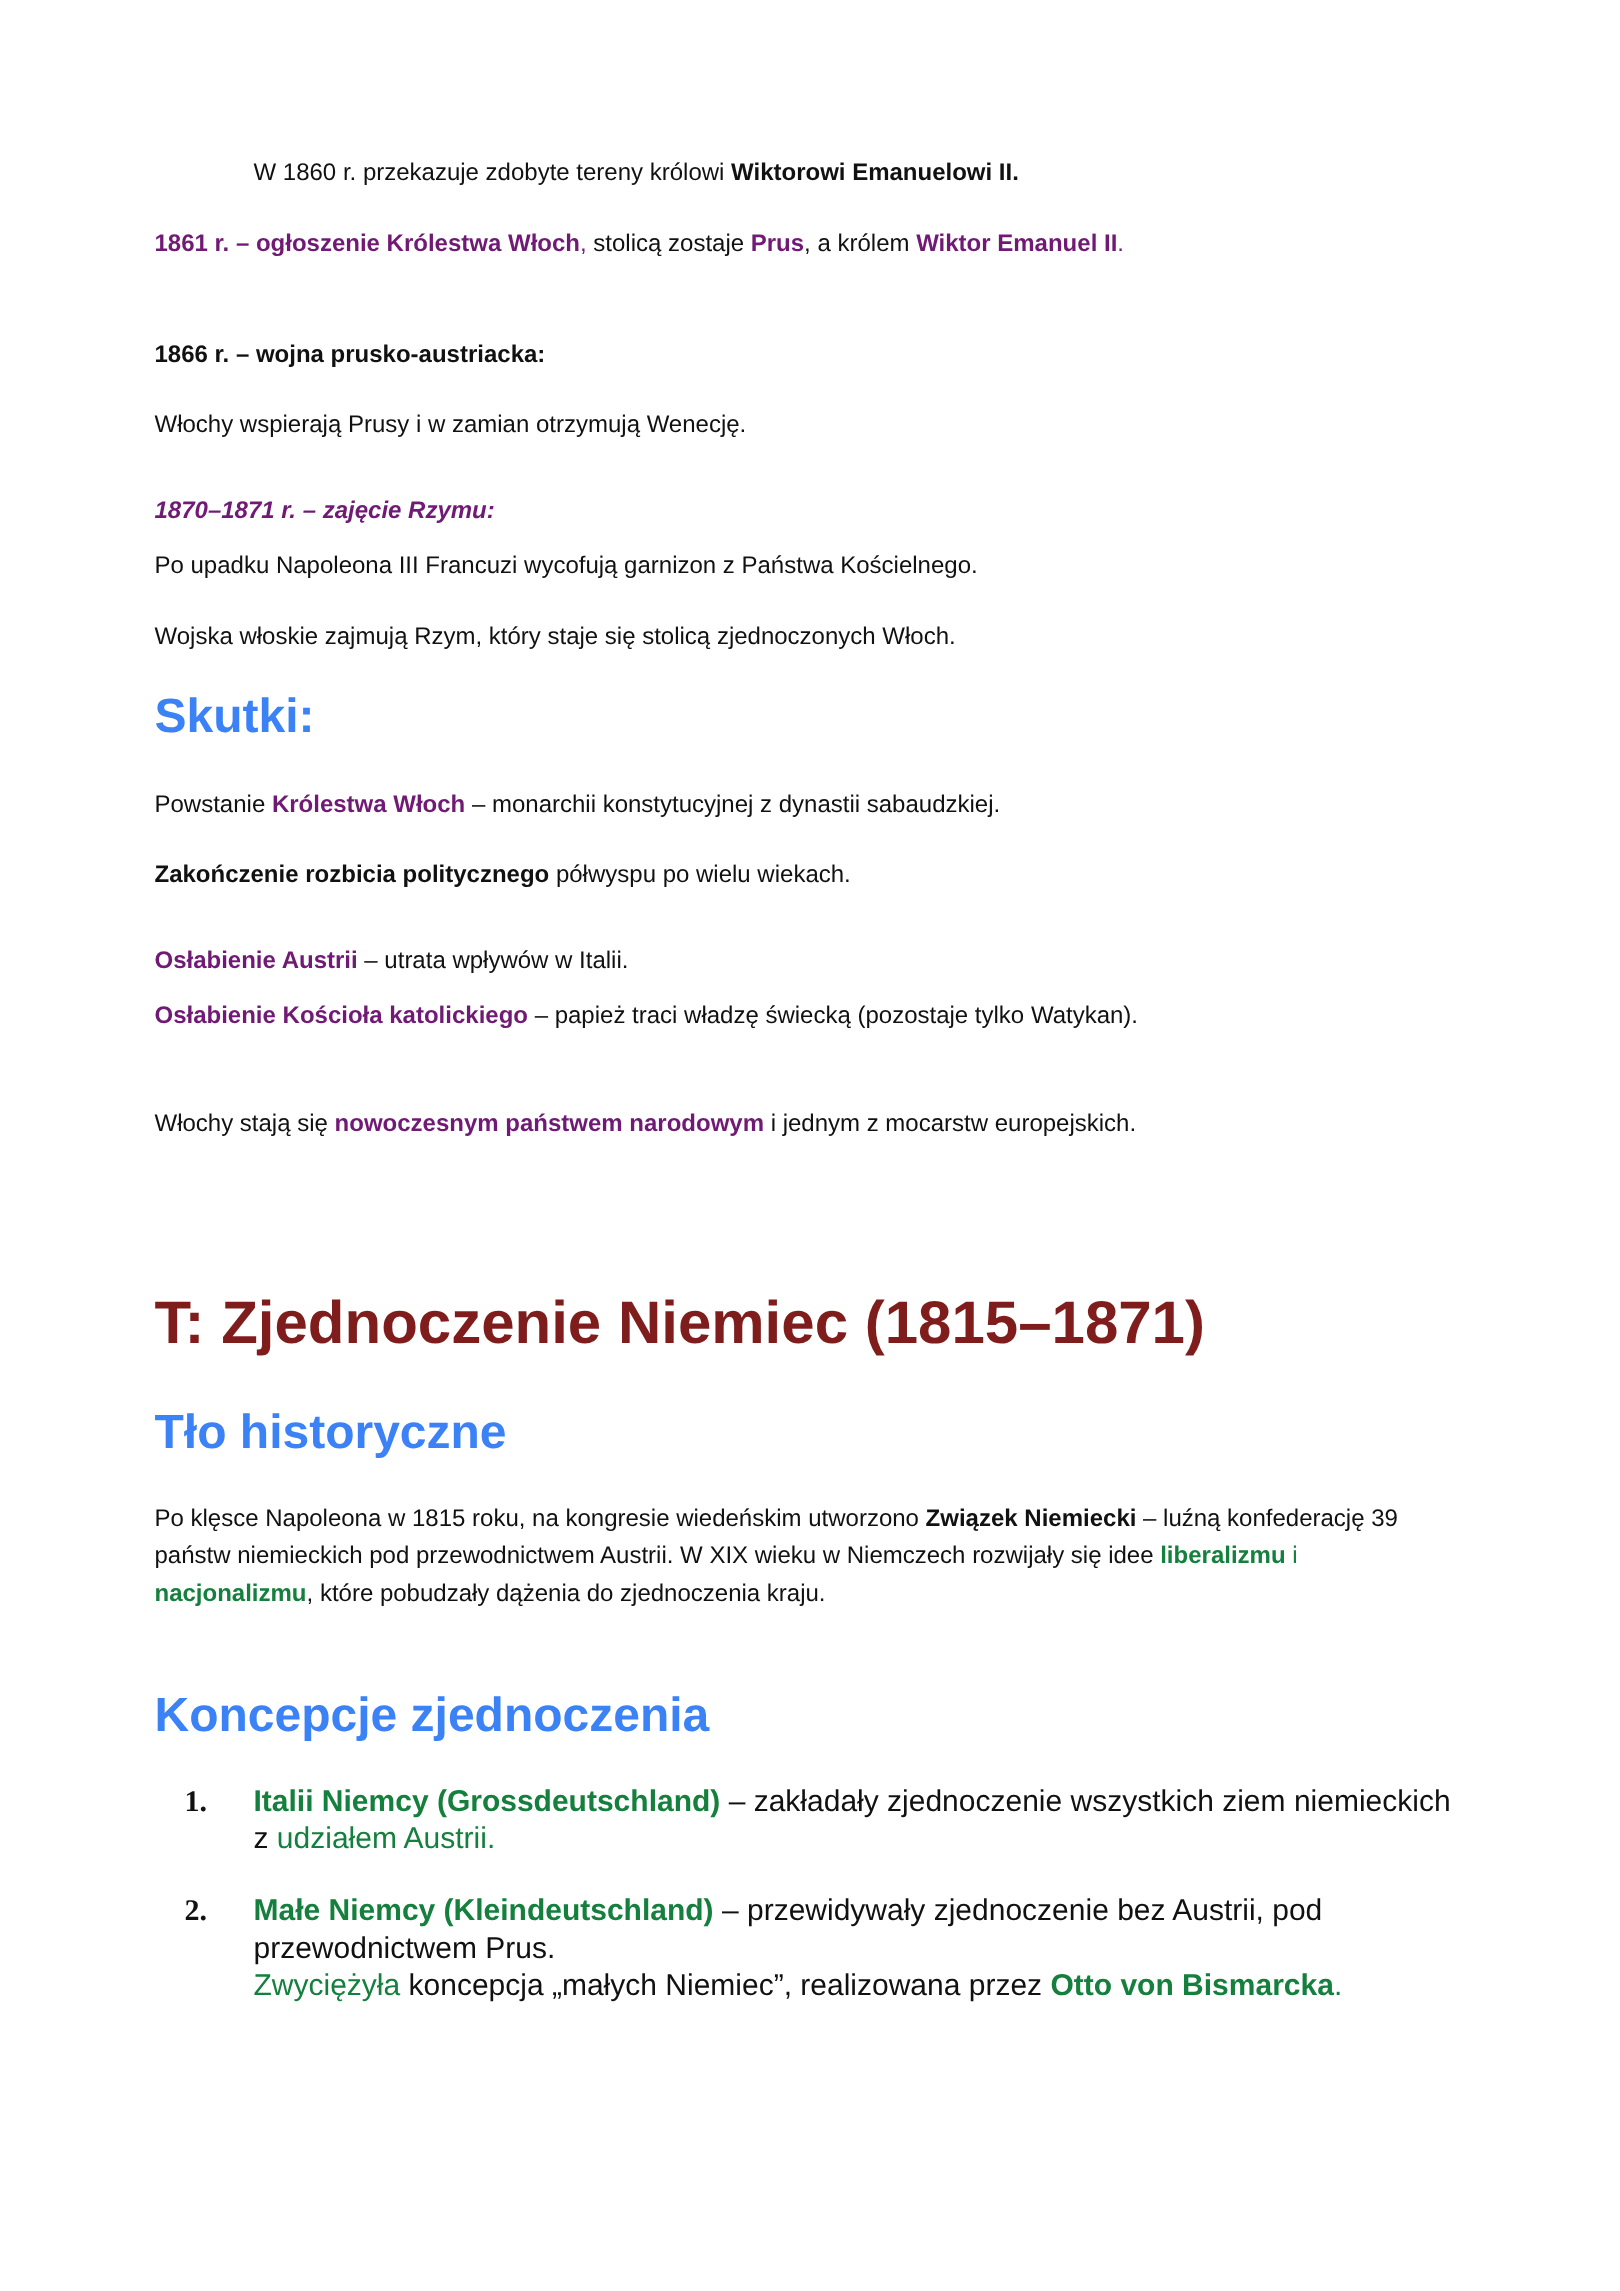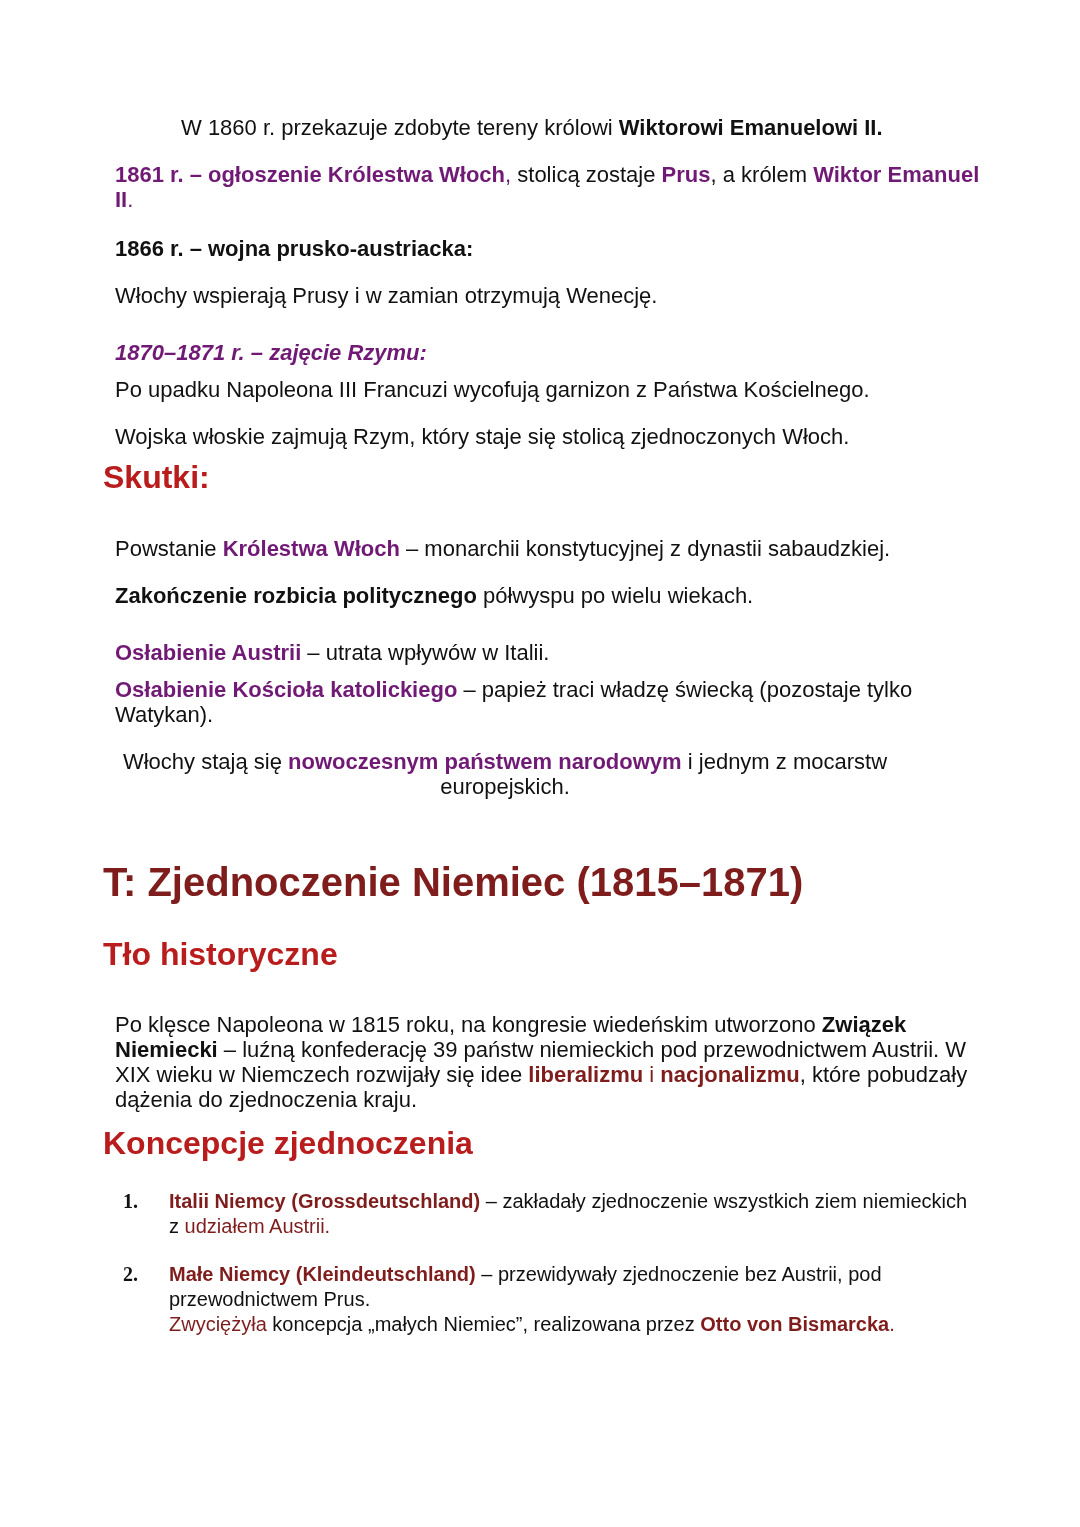--- a/index.html
+++ b/index.html
@@ -1,25 +1,25 @@
 <!DOCTYPE html>
 <html><head>
 <meta charset="utf-8">
 <style>
   html, body { margin: 0; padding: 0; background: #ffffff; }
   body { width: 1080px; height: 1527px; position: relative; overflow: hidden;
          font-family: "Liberation Sans", sans-serif; color: #111111; }
   .page { position: absolute; left: 103px; top: 0; width: 880px; }
-  p { margin: 12px; font-size: 22px; line-height: 25px; }
+  p { margin: 0; font-size: 16px; line-height: 25px; }
   .g { color: #701a75; }
-  .r { color: #7f1d1d; }
+  .r { color: #15803d; }
   .b { font-weight: bold; }
   .abs { position: absolute; left: 0; width: 880px; }
   h1 { margin: 0; font-size: 40px; line-height: 48px; font-weight: bold; color: #7f1d1d; }
-  h2 { margin: 0; font-size: 32px; line-height: 38px; font-weight: bold; color: #b91c1c; }
+  h2 { margin: 0; font-size: 32px; line-height: 38px; font-weight: bold; color: #3b82f6; }
   .num { position: absolute; left: 20px; font-family: "Liberation Serif", serif; font-weight: bold; font-size: 20px; line-height: 25px; }
   .li { position: absolute; left: 66px; width: 800px; font-size: 20px; line-height: 25px; }
 </style>
 </head>
 <body>
 
 <div class="page">
 
   <p class="abs" style="top:103px; left:66px;"><span>W 1860 r. przekazuje zdobyte tereny królowi </span><span class="b">Wiktorowi Emanuelowi II.</span></p>
 
@@ -38,21 +38,21 @@
   <h2 class="abs" style="top:458px;">Skutki:</h2>
 
   <p class="abs" style="top:524px;"><span>Powstanie </span><span class="g b">Królestwa Włoch</span><span> – monarchii konstytucyjnej z dynastii sabaudzkiej.</span></p>
 
   <p class="abs" style="top:571px;"><span class="b">Zakończenie rozbicia politycznego</span><span> półwyspu po wielu wiekach.</span></p>
 
   <p class="abs" style="top:628px;"><span class="g b">Osłabienie Austrii</span><span> – utrata wpływów w Italii.</span></p>
 
   <p class="abs" style="top:665px; width:800px;"><span class="g b">Osłabienie Kościoła katolickiego</span><span> – papież traci władzę świecką (pozostaje tylko Watykan).</span></p>
 
-  <p class="abs" style="top:737px; width:780px;text-align:center;"><span>Włochy stają się </span><span class="g b">nowoczesnym państwem narodowym</span><span> i jednym z mocarstw europejskich.</span></p>
+  <p class="abs" style="top:737px; width:780px;"><span>Włochy stają się </span><span class="g b">nowoczesnym państwem narodowym</span><span> i jednym z mocarstw europejskich.</span></p>
 
   <h1 class="abs" style="top:858px;">T: Zjednoczenie Niemiec (1815–1871)</h1>
 
   <h2 class="abs" style="top:935px;">Tło historyczne</h2>
 
   <p class="abs" style="top:1000px; width:860px;"><span>Po klęsce Napoleona w 1815 roku, na kongresie wiedeńskim utworzono </span><span class="b">Związek Niemiecki</span><span> – luźną konfederację 39 państw niemieckich pod przewodnictwem Austrii. W XIX wieku w Niemczech rozwijały się idee </span><span class="r b">liberalizmu</span><span class="r"> i </span><span class="r b">nacjonalizmu</span><span>, które pobudzały dążenia do zjednoczenia kraju.</span></p>
 
   <h2 class="abs" style="top:1124px;">Koncepcje zjednoczenia</h2>
 
   <div class="abs" style="top:1189px; height:55px;">

